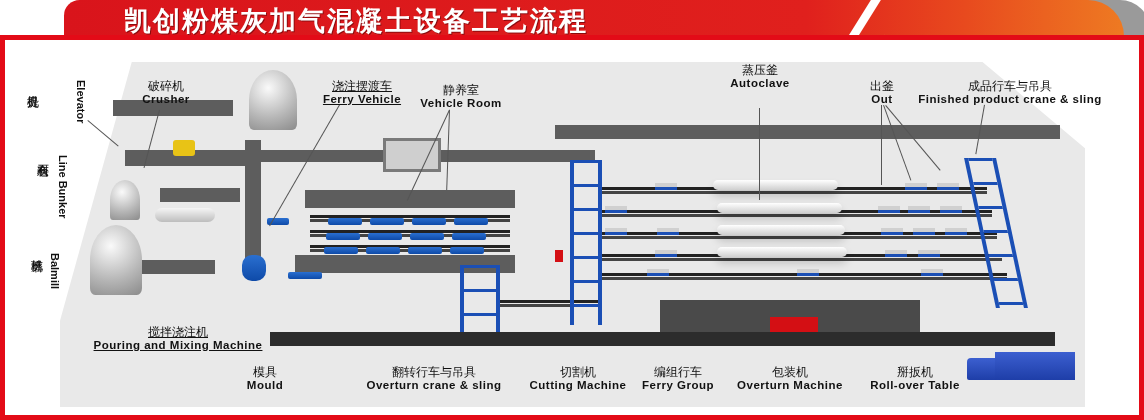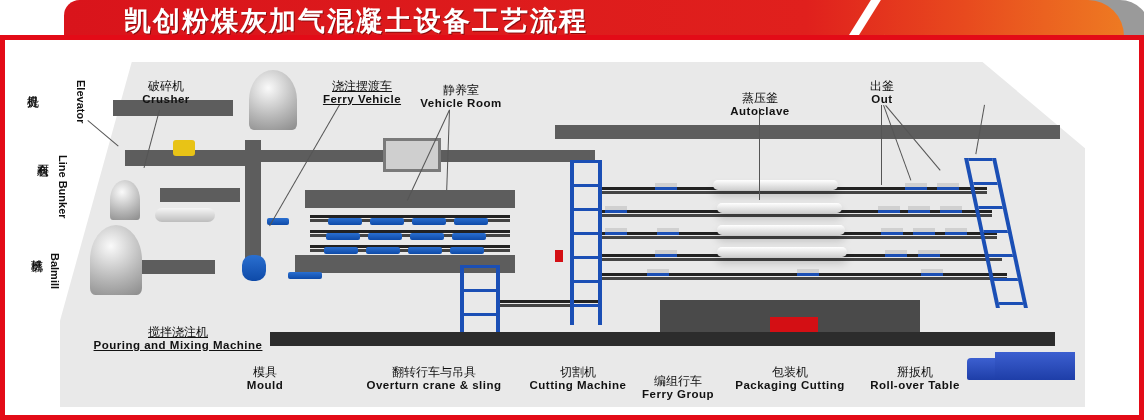--- a/index.html
+++ b/index.html
@@ -166,50 +166,52 @@
   <span class="en">Crusher</span>
 </div>
 <div class="lbl" style="left:312px;top:80px;width:100px;text-decoration:underline;">
   <span class="cn">浇注摆渡车</span>
   <span class="en">Ferry Vehicle</span>
 </div>
 <div class="lbl" style="left:416px;top:84px;width:90px;">
   <span class="cn">静养室</span>
   <span class="en">Vehicle Room</span>
 </div>
-<div class="lbl" style="left:720px;top:92px;width:80px;">
+<div class="lbl" style="left:720px;top:64px;width:80px;">
   <span class="cn">蒸压釜</span>
   <span class="en">Autoclave</span>
 </div>
 <div class="lbl" style="left:862px;top:80px;width:40px;">
   <span class="cn">出釜</span>
   <span class="en">Out</span>
 </div>
 <div class="lbl" style="left:900px;top:80px;width:220px;">
+  <span class="cn">成品行车与吊具</span>
+  <span class="en">Finished product crane &amp; sling</span>
 </div>
 <div class="lbl" style="left:76px;top:326px;width:204px;text-decoration:underline;">
   <span class="cn">搅拌浇注机</span>
   <span class="en">Pouring and Mixing Machine</span>
 </div>
 <div class="lbl" style="left:240px;top:366px;width:50px;">
   <span class="cn">模具</span>
   <span class="en">Mould</span>
 </div>
 <div class="lbl" style="left:352px;top:366px;width:164px;">
   <span class="cn">翻转行车与吊具</span>
   <span class="en">Overturn crane &amp; sling</span>
 </div>
 <div class="lbl" style="left:520px;top:366px;width:116px;">
   <span class="cn">切割机</span>
   <span class="en">Cutting Machine</span>
 </div>
-<div class="lbl" style="left:636px;top:366px;width:84px;margin-top:9px;">
+<div class="lbl" style="left:636px;top:366px;width:84px;">
   <span class="cn">编组行车</span>
   <span class="en">Ferry Group</span>
 </div>
 <div class="lbl" style="left:720px;top:366px;width:140px;">
   <span class="cn">包装机</span>
-  <span class="en">Packaging Cutting</span>
+  <span class="en">Overturn Machine</span>
 </div>
 <div class="lbl" style="left:860px;top:366px;width:110px;">
   <span class="cn">掰扳机</span>
   <span class="en">Roll-over Table</span>
 </div>
 
 </body></html>

